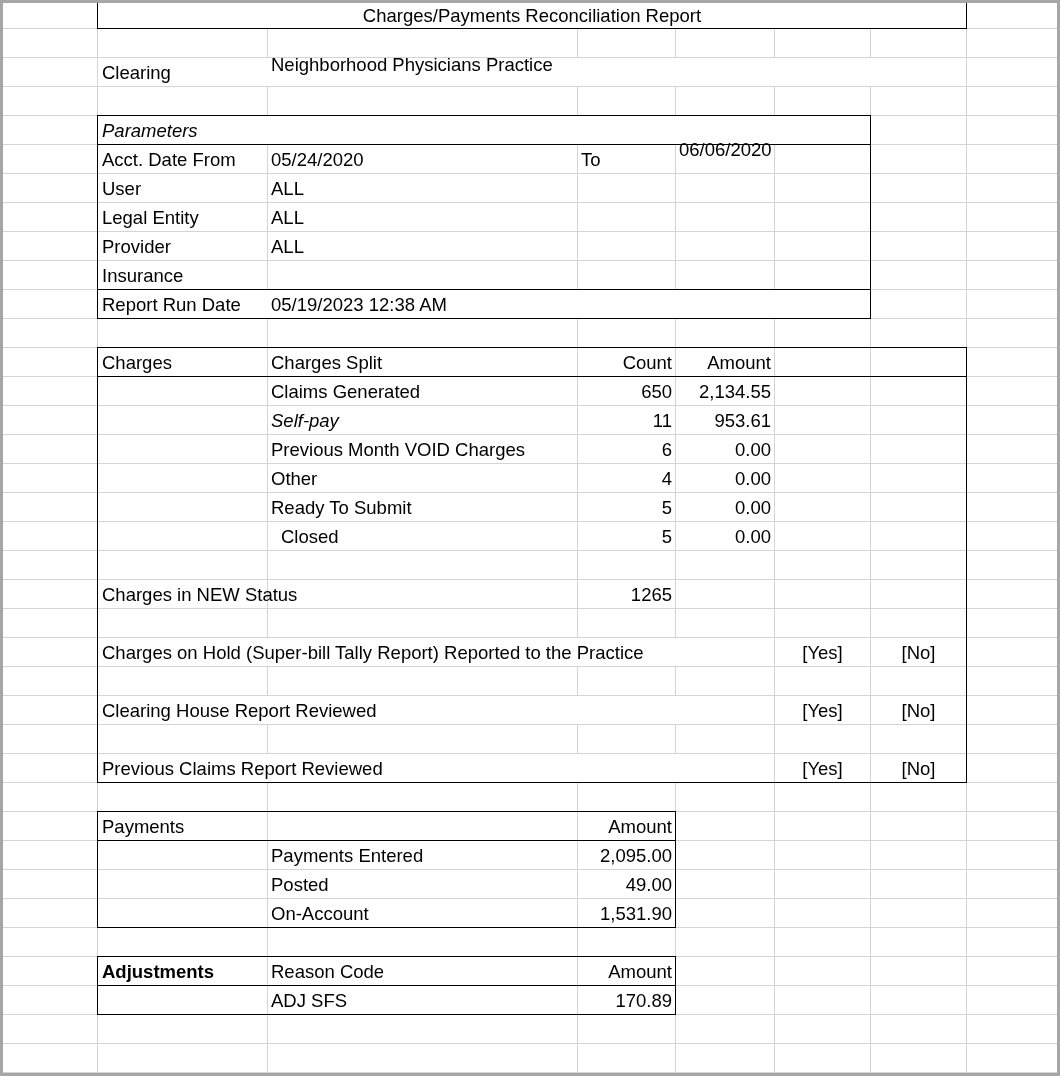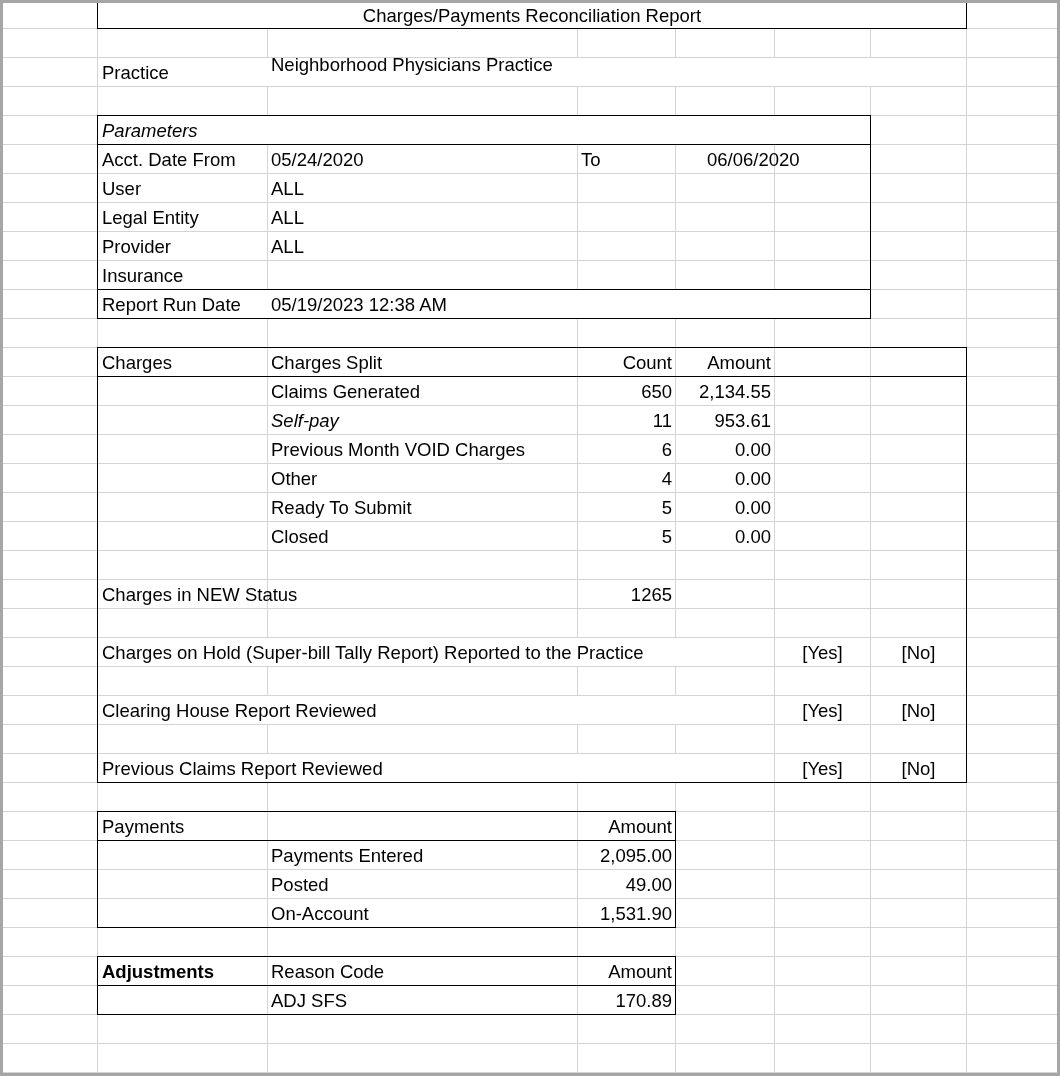--- a/index.html
+++ b/index.html
@@ -75,30 +75,30 @@
       <div class="wh" style="left: 98px; top: 290px; width: 772px; height: 28px;"></div>
       <div class="wh" style="left: 98px; top: 638px; width: 676px; height: 28px;"></div>
       <div class="wh" style="left: 98px; top: 696px; width: 676px; height: 28px;"></div>
       <div class="wh" style="left: 98px; top: 754px; width: 676px; height: 28px;"></div>
       <div class="wh" style="left: 98px; top: 1px; width: 868px; height: 2px;"></div>
     </div>
 
   <div class="txt c" style="left:98px;top:1px;width:868px;">Charges/Payments Reconciliation Report</div>
 
   <div class="cell" style="left:98px;top:58px;width:868px;height:28px;"></div>
-  <div class="txt" style="left:102px;top:58px;">Practice</div>
+  <div class="txt" style="left:102px;top:58px;">Clearing</div>
   <div class="txt" style="left:271px;top:50px;">Neighborhood Physicians Practice</div>
 
   <div class="cell" style="left:98px;top:116px;width:772px;height:28px;"></div>
   <div class="txt" style="left:102px;top:116px;font-style:italic;">Parameters</div>
 
   <div class="txt" style="left:102px;top:145px;">Acct. Date From</div>
   <div class="txt" style="left:271px;top:145px;">05/24/2020</div>
   <div class="txt" style="left:581px;top:145px;">To</div>
-  <div class="txt" style="left:679px;top:145px;margin-left:28px;">06/06/2020</div>
+  <div class="txt" style="left:679px;top:135px;">06/06/2020</div>
 
   <div class="txt" style="left:102px;top:174px;">User</div>
   <div class="txt" style="left:271px;top:174px;">ALL</div>
 
   <div class="txt" style="left:102px;top:203px;">Legal Entity</div>
   <div class="txt" style="left:271px;top:203px;">ALL</div>
 
   <div class="txt" style="left:102px;top:232px;">Provider</div>
   <div class="txt" style="left:271px;top:232px;">ALL</div>
 
@@ -123,21 +123,21 @@
       <div class="txt r" style="left: 676px; top: 406px; width: 95px;">953.61</div>
       <div class="txt" style="left: 271px; top: 435px;">Previous Month VOID Charges</div>
       <div class="txt r" style="left: 578px; top: 435px; width: 94px;">6</div>
       <div class="txt r" style="left: 676px; top: 435px; width: 95px;">0.00</div>
       <div class="txt" style="left: 271px; top: 464px;">Other</div>
       <div class="txt r" style="left: 578px; top: 464px; width: 94px;">4</div>
       <div class="txt r" style="left: 676px; top: 464px; width: 95px;">0.00</div>
       <div class="txt" style="left: 271px; top: 493px;">Ready To Submit</div>
       <div class="txt r" style="left: 578px; top: 493px; width: 94px;">5</div>
       <div class="txt r" style="left: 676px; top: 493px; width: 95px;">0.00</div>
-      <div class="txt" style="left: 271px; top: 522px;">Closed</div>
+      <div class="txt" style="left: 281px; top: 522px;">Closed</div>
       <div class="txt r" style="left: 578px; top: 522px; width: 94px;">5</div>
       <div class="txt r" style="left: 676px; top: 522px; width: 95px;">0.00</div>
     </div>
 
   <div class="txt" style="left:102px;top:580px;">Charges in NEW Status</div>
   <div class="txt r" style="left:578px;top:580px;width:94px;">1265</div>
 
   <div id="check-rows">
       <div class="txt" style="left: 102px; top: 638px;">Charges on Hold (Super-bill Tally Report) Reported to the Practice</div>
       <div class="txt c" style="left: 775px; top: 638px; width: 95px;">[Yes]</div>

